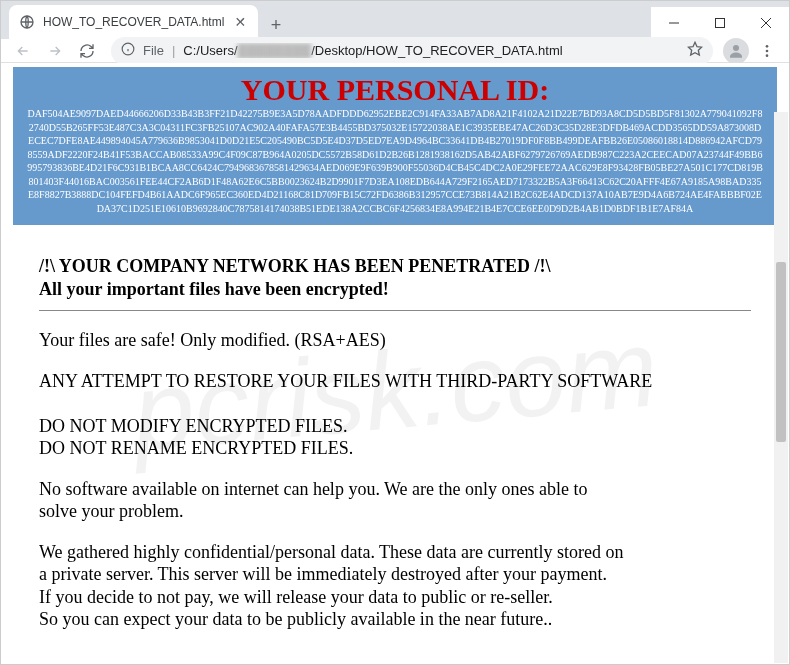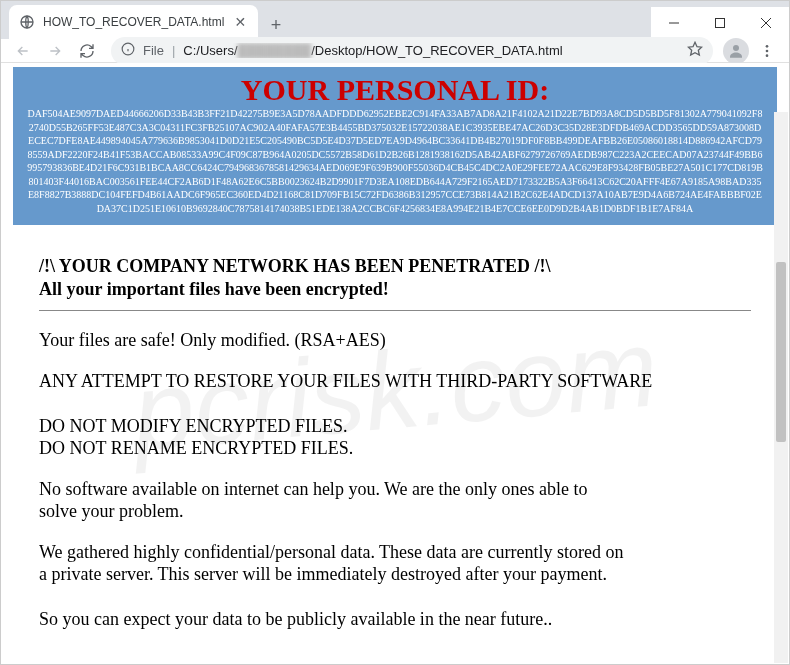--- a/index.html
+++ b/index.html
@@ -289,21 +289,21 @@
           <span>DO NOT MODIFY ENCRYPTED FILES.</span><br>
           <span>DO NOT RENAME ENCRYPTED FILES.</span>
         </p>
         <p>
           <span>No software available on internet can help you. We are the only ones able to</span><br>
           <span>solve your problem.</span>
         </p>
         <p>
           <span>We gathered highly confidential/personal data. These data are currently stored on</span><br>
           <span>a private server. This server will be immediately destroyed after your payment.</span><br>
-          <br>
+          <span>If you decide to not pay, we will release your data to public or re-seller.</span><br>
           <span>So you can expect your data to be publicly available in the near future..</span>
         </p>
       </div>
     </div>
   </div>
 
   <div class="scrollbar">
     <div class="scrollthumb"></div>
   </div>
 

